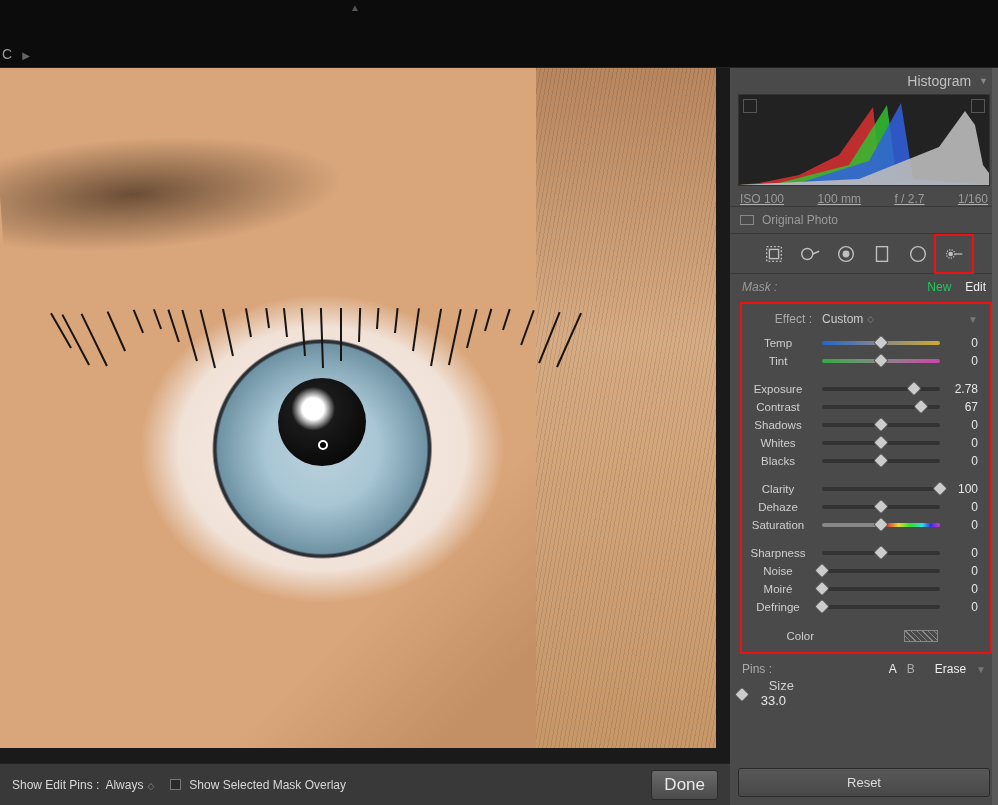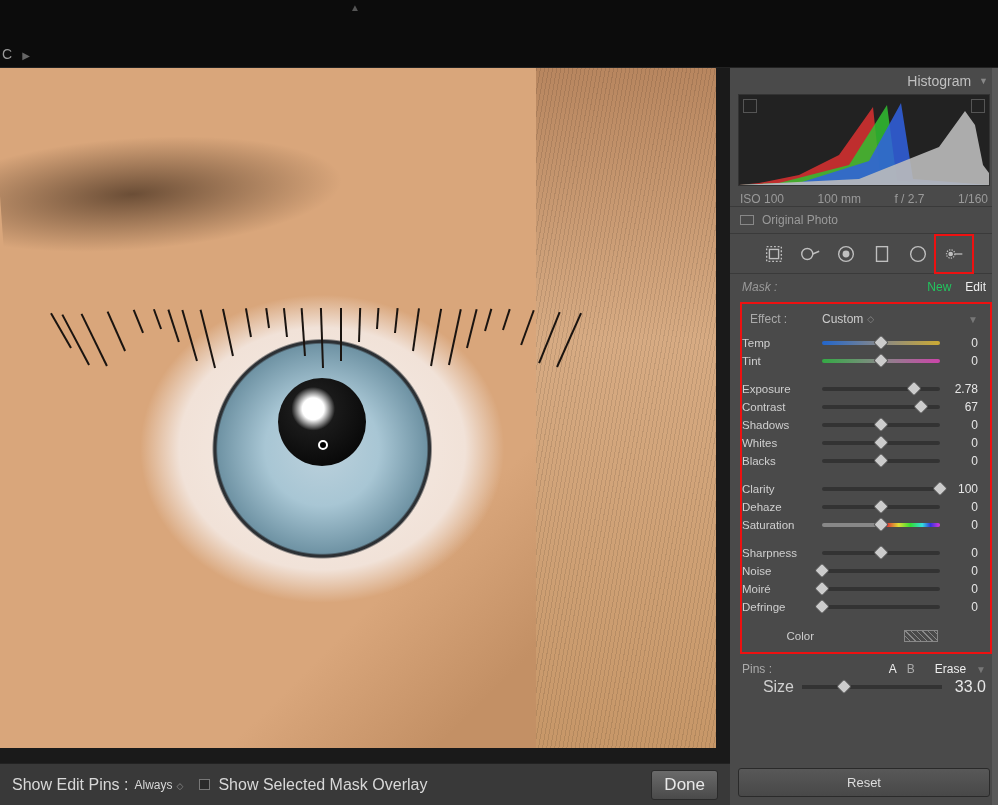--- a/index.html
+++ b/index.html
@@ -26,72 +26,72 @@
   
   .pupil { position:absolute; left: 278px; top: 310px; width: 88px; height: 88px; border-radius: 50%; background: radial-gradient(circle at 40% 35%, #fff 0 14%, #1a1a1a 28%, #000 100%); }
   .brush-pin { position:absolute; left: 318px; top: 372px; width:10px; height:10px; border:2px solid #fff; border-radius:50%; background:#000; }
   .brow { position:absolute; left:0; top:60px; width:440px; height:120px; background: radial-gradient(ellipse 300px 80px at 30% 50%, rgba(60,40,25,.7) 0%, rgba(60,40,25,0) 70%); transform: rotate(-4deg);}
   .lashwrap{ position:absolute; left:70px; top:240px; width:500px; height:80px;}
   .lash{ position:absolute; width:2px; height:60px; background:#1a1410; transform-origin: bottom center;}
   .hair { position:absolute; right:0; top:0; width:180px; height:680px; background: linear-gradient(180deg, #b8865f, #d7ab83 40%, #c79768 100%);}
   .hair:before{content:"";position:absolute;inset:0;background:repeating-linear-gradient(100deg, rgba(0,0,0,.1) 0 1px, transparent 1px 4px);}
 
   .bottombar { position: absolute; bottom: 0; left: 0; right: 0; height: 42px; background: #393939; display: flex; align-items: center; padding: 0 12px; border-top:1px solid #222;}
-  .bb-label { color: #d8d8d8; font-size: 16px; margin-right: 6px; }
+  .bb-label { color: #d8d8d8; font-size: 12px; margin-right: 6px; }
   .bb-sel { color: #d8d8d8; font-size: 12px; margin-right: 18px; }
   .bb-sel .updn { color:#888; font-size:9px; margin-left:4px; letter-spacing:-2px;}
   .cb { width: 11px; height: 11px; border: 1px solid #777; background:#2a2a2a; display: inline-block; margin-right: 8px; vertical-align: -1px; }
   .done-btn { margin-left: auto; padding: 4px 12px; background: linear-gradient(#6a6a6a,#4a4a4a); border: 1px solid #2a2a2a; color: #e8e8e8; font-size: 17px; border-radius:3px; }
 
   .right-panel { width: 268px; background: #4a4a4a; height: 737px; position: relative; display:flex; flex-direction:column;}
   .panel-hdr { height: 26px; display:flex; align-items:center; justify-content:flex-end; padding:0 10px; color:#c0c0c0; font-size:14px; }
   .panel-hdr .tri { color:#888; font-size:9px; margin-left:8px;}
-  .hist-wrap { padding: 0 8px; }
+  .hist-wrap { padding: 0 8px; text-decoration: underline; }
   .hist { height: 92px; background: #222; position: relative; border:1px solid #333;}
   .hist svg { width:100%; height:100%;}
   .clip { position:absolute; top:4px; width:14px; height:14px; border:1px solid #555;}
   .clip.l{left:4px;} .clip.r{right:4px;}
   .exif { display:flex; justify-content:space-between; padding: 6px 2px 0; color:#9a9a9a; font-size:12px;}
   .orig-row { padding: 6px 10px; color:#9a9a9a; font-size:12px; display:flex; align-items:center; border-top:1px solid #3a3a3a; border-bottom:1px solid #3a3a3a;}
   .orig-row .mini{ width:14px; height:10px; border:1px solid #888; margin-right:8px;}
   .toolstrip { height: 40px; display:flex; align-items:center; justify-content:center; gap:12px; border-bottom:1px solid #3a3a3a;}
   .tool { width:24px; height:24px; color:#bfbfbf; display:flex; align-items:center; justify-content:center; cursor:pointer;}
   .tool svg{width:24px;height:22px;}
   .tool.boxed { outline: 2px solid #e11; outline-offset: 6px; padding:0 2px;}
   .mask-row { display:flex; padding:6px 12px; color:#999; font-size:12px; }
   .mask-row .lbl{flex:1;font-style:italic;}
   .mask-row .new{color:#22c55e; margin-right:14px;}
   .mask-row .edit{color:#eee;}
 
   .sliders-box { border:2px solid #e11; margin: 2px 6px 2px 10px; padding:6px 4px 10px 0; }
   .eff-row { display:flex; align-items:center; padding:2px 8px 8px 8px; font-size:12px; color:#aaa;}
-  .eff-row .lbl{ width:62px; margin-right:10px;}
+  .eff-row .lbl{ width:62px; text-align:right; margin-right:10px;}
   .eff-row .val{ color:#ccc;}
   .eff-row .updn{ color:#888; font-size:9px; margin-left:4px; letter-spacing:-2px;}
   .eff-row .tri{ margin-left:auto; color:#777; font-size:10px;}
   .sld-row { display:flex; align-items:center; height:18px; padding:0 8px 0 0; font-size:11.5px;}
-  .sld-row .name { width: 80px; text-align:left; color:#cfcfcf; padding-right:8px;}
+  .sld-row .name { width: 80px; text-align:center; color:#cfcfcf; padding-right:8px;}
   .sld-row .track { flex:1; height:4px; background:#333; position:relative; border-radius:2px;}
   .sld-row .track.temp { background: linear-gradient(90deg,#2266cc,#888 50%,#ccaa33);}
   .sld-row .track.tint { background: linear-gradient(90deg,#33aa44,#888 50%,#cc44aa);}
   .sld-row .track.sat  { background: linear-gradient(90deg,#888 0%, #888 48%, #d33 55%, #dd3 65%, #3d3 75%, #3dd 85%, #33d 92%, #d3d 100%);}
   .knob{ position:absolute; top:-4px; width:11px; height:11px; background:#ccc; border-radius:2px; transform: translateX(-50%) rotate(45deg); border:1px solid #555;}
   .sld-row .num { width:38px; text-align:right; color:#e6e6e6; font-size:12px; padding-left:4px;}
   .gap { height:10px;}
   .color-row{ display:flex; align-items:center; padding:4px 8px 0 0;}
   .color-row .name{width:80px; text-align:right; color:#cfcfcf; padding-right:8px; font-size:11.5px;}
   .color-row .sw{ margin-left:auto; margin-right:40px; width:34px; height:12px; border:1px solid #888; background: repeating-linear-gradient(45deg, transparent 0 3px, #888 3px 4px);} 
 
   .brush-row{ display:flex; padding:6px 12px 2px; font-size:12px; color:#aaa; align-items:center;}
   .brush-row .lbl{flex:1;}
   .brush-row .a{color:#eee; margin:0 10px;}
   .brush-row .b{color:#aaa; margin-right:20px;}
   .brush-row .er{color:#eee;}
   .brush-row .tri{ color:#777; font-size:10px; margin-left:10px;}
-  .size-row{ display:flex; align-items:center; padding:0 12px 6px; font-size:16px;}
+  .size-row{ display:flex; align-items:flex-start; padding:0 12px 6px; font-size:13px;flex-direction:column;}
   .size-row .name{ width:60px; text-align:right; color:#cfcfcf; padding-right:8px;}
   .size-row .track{ flex:1; height:4px; background:#333; position:relative;}
   .size-row .num{ width:44px; text-align:right; color:#e6e6e6;}
 
   .pr-row{ display:flex; gap:6px; padding:0 8px 8px; margin-top:auto;}
   .pr-btn{ flex:1; text-align:center; padding:6px 0; background: linear-gradient(#585858,#484848); border:1px solid #2a2a2a; color:#ddd; font-size:13px; border-radius:3px; cursor:pointer;}
   .scroll-edge{ position:absolute; right:0; top:0; width:6px; height:100%; background:#5a5a5a;}
 </style>
 </head>
 <body>

